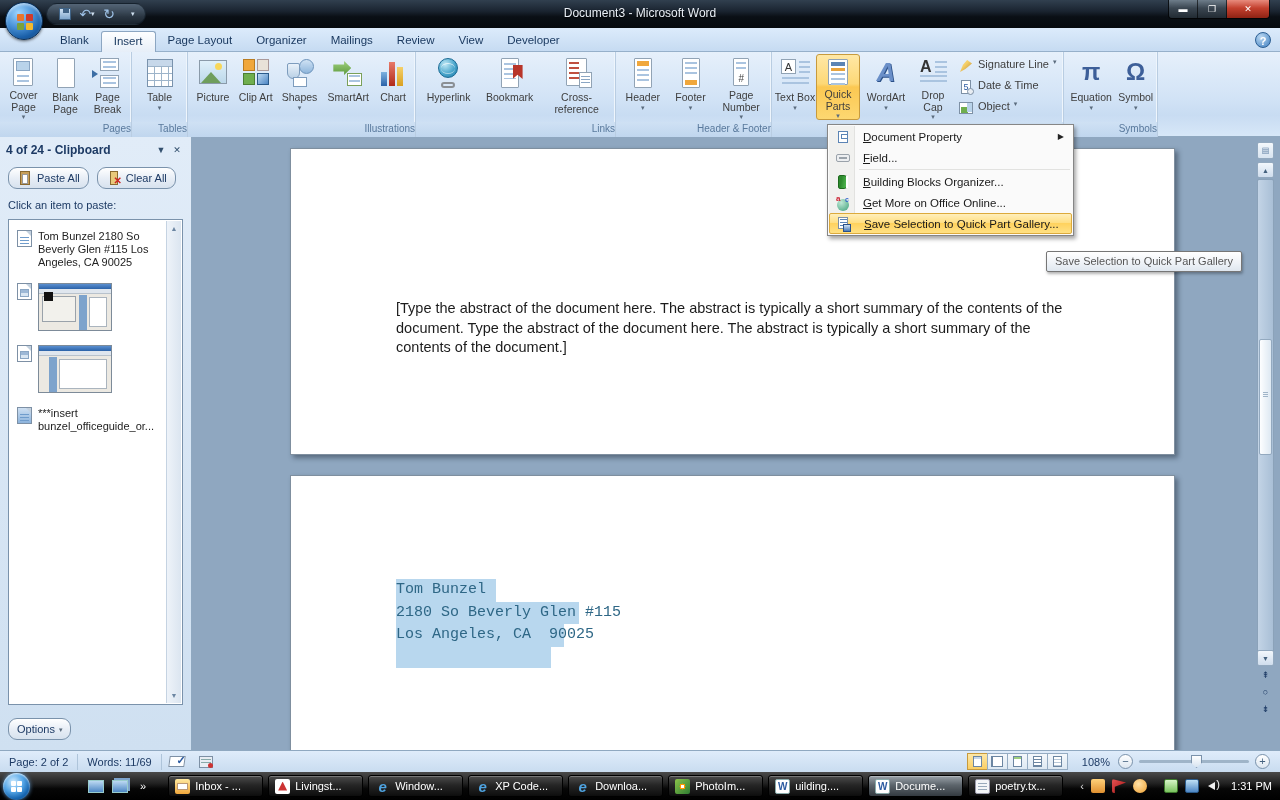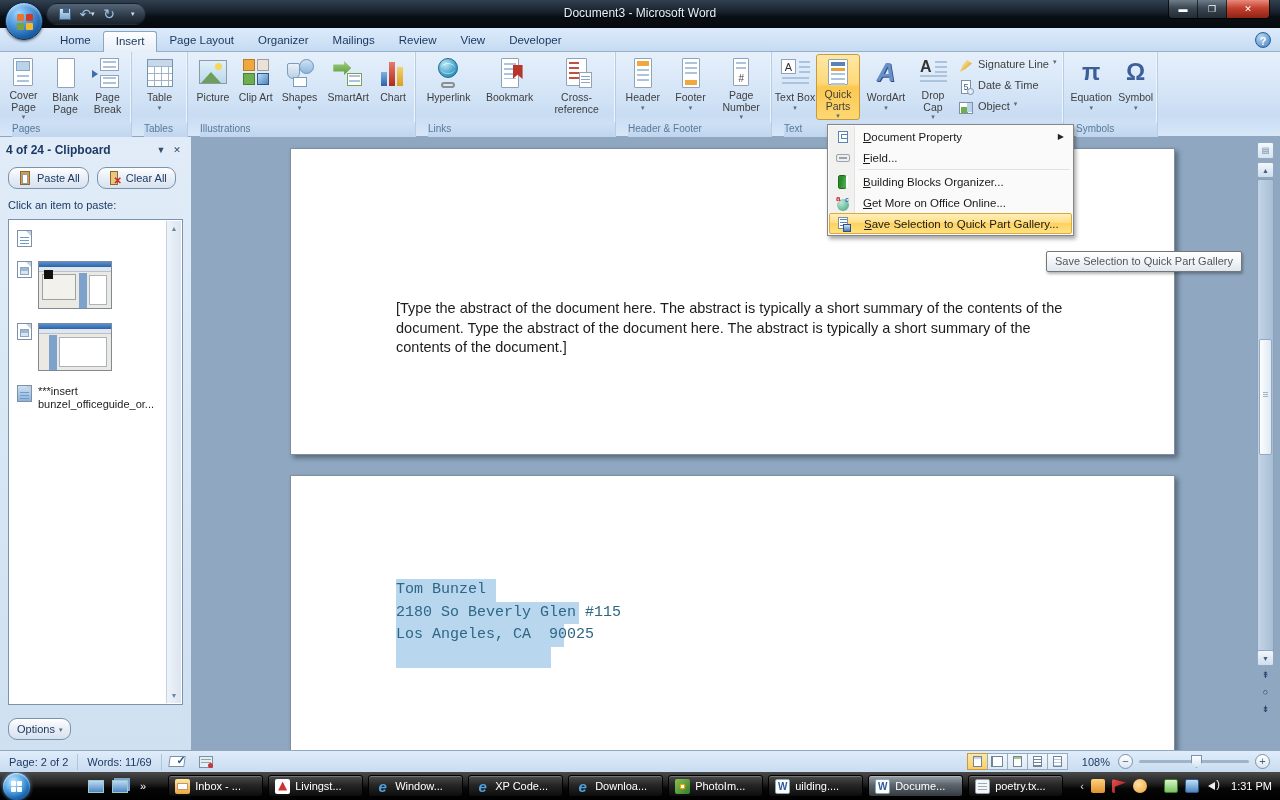--- a/index.html
+++ b/index.html
@@ -44,22 +44,22 @@
   .help-btn { position:absolute; right:9px; top:4px; width:16px; height:16px; border-radius:50%;
     background:radial-gradient(circle at 35% 30%, #bcd9f2, #3e7fc1); color:#fff; font-weight:bold;
     font-size:11px; text-align:center; line-height:16px; border:1px solid #2b5e93; }
 
   
   .ribbon { position:absolute; top:52px; left:0; right:0; height:85px;
     background:linear-gradient(#e6f0fb, #d2e3f6 55%, #c8dcf2 75%, #d7e7f8); border-bottom:1px solid #8fa8c0; display:flex; }
   .rgroup { height:85px; display:flex; flex-direction:column; border-right:1px solid #b9cde2;
     box-shadow:inset -1px 0 0 #eef5fc; }
   .rgroup-body { height:70px; display:flex; align-items:flex-start; padding:2px 2px 0 2px; }
-  .rgroup-label { height:15px; text-align:left; font-size:10px; color:#59799c;
-    background:linear-gradient(#cfe1f4, #c0d6ee); line-height:14px;margin-left:12px; }
+  .rgroup-label { height:15px; text-align:right; font-size:10px; color:#59799c;
+    background:linear-gradient(#cfe1f4, #c0d6ee); line-height:14px; }
   .rbtn { display:flex; flex-direction:column; align-items:center; padding-top:3px; height:66px; border-radius:3px; }
   .rbtn .lbl { font-size:10.5px; color:#3e3e3e; text-align:center; line-height:11.5px; margin-top:3px; }
   .rbtn.hl { background:linear-gradient(#ffe8a6, #fdd876 45%, #fbc852 50%, #fdd871); border:1px solid #c79a3d; }
   .arrow-dn { font-size:7px; color:#5a6b7d; line-height:7px; }
   .smallrow { display:flex; align-items:flex-start; gap:4px; height:21px; padding:0 4px; }
   .smallrow .slbl { font-size:11px; color:#3e3e3e; white-space:nowrap; }
 
   
   .ic32 { width:34px; height:32px; position:relative; }
   .page { position:absolute; background:#fff; border:1px solid #91a3b5; border-radius:1px; }
@@ -248,21 +248,21 @@
     <div class="orb-logo">
       <div style="background:#e8762c"></div>
         <div style="background:#d13b2a"></div>
       <div style="background:#7aa23b"></div>
         <div style="background:#f2b92e"></div>
     </div>
   </div>
 
   <div class="tabsrow">
     <div class="tabs">
-      <div class="rtab">Home</div>
+      <div class="rtab">Blank</div>
       <div class="rtab active">Insert</div>
       <div class="rtab">Page Layout</div>
       <div class="rtab">Organizer</div>
       <div class="rtab">Mailings</div>
       <div class="rtab">Review</div>
       <div class="rtab">View</div>
       <div class="rtab">Developer</div>
     </div>
     <div class="help-btn">?</div>
   </div>
@@ -534,20 +534,21 @@
         <span>Clear All</span>
       </div>
     </div>
     <div class="pane-instr">Click an item to paste:</div>
 
     <div class="clip-list">
       <div class="clip-item">
         <div class="doc-ico">
             <div class="dl"></div>
           </div>
+        <div class="clip-text">Tom Bunzel 2180 So Beverly Glen #115 Los Angeles, CA 90025</div>
       </div>
       <div class="clip-item">
         <div class="doc-ico img">
             <div class="dl"></div>
           </div>
         <div class="thumb">
           <div class="t-title"></div>
             <div class="t-tool"></div>
           <div class="t-dlg"></div>
             <div class="t-sq"></div>

